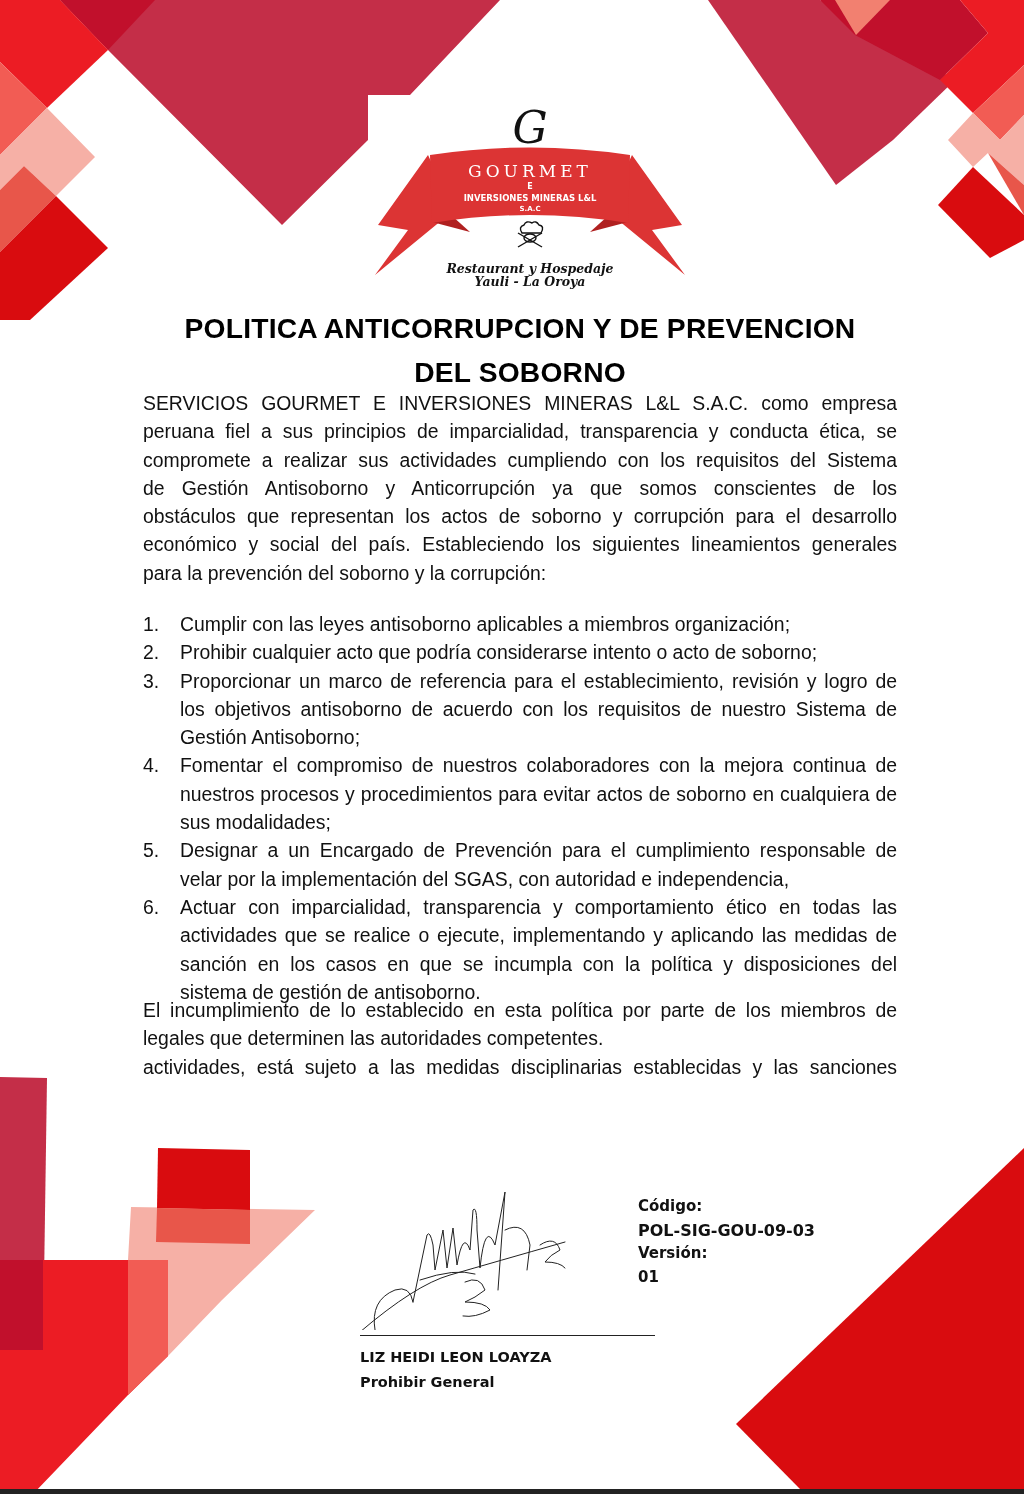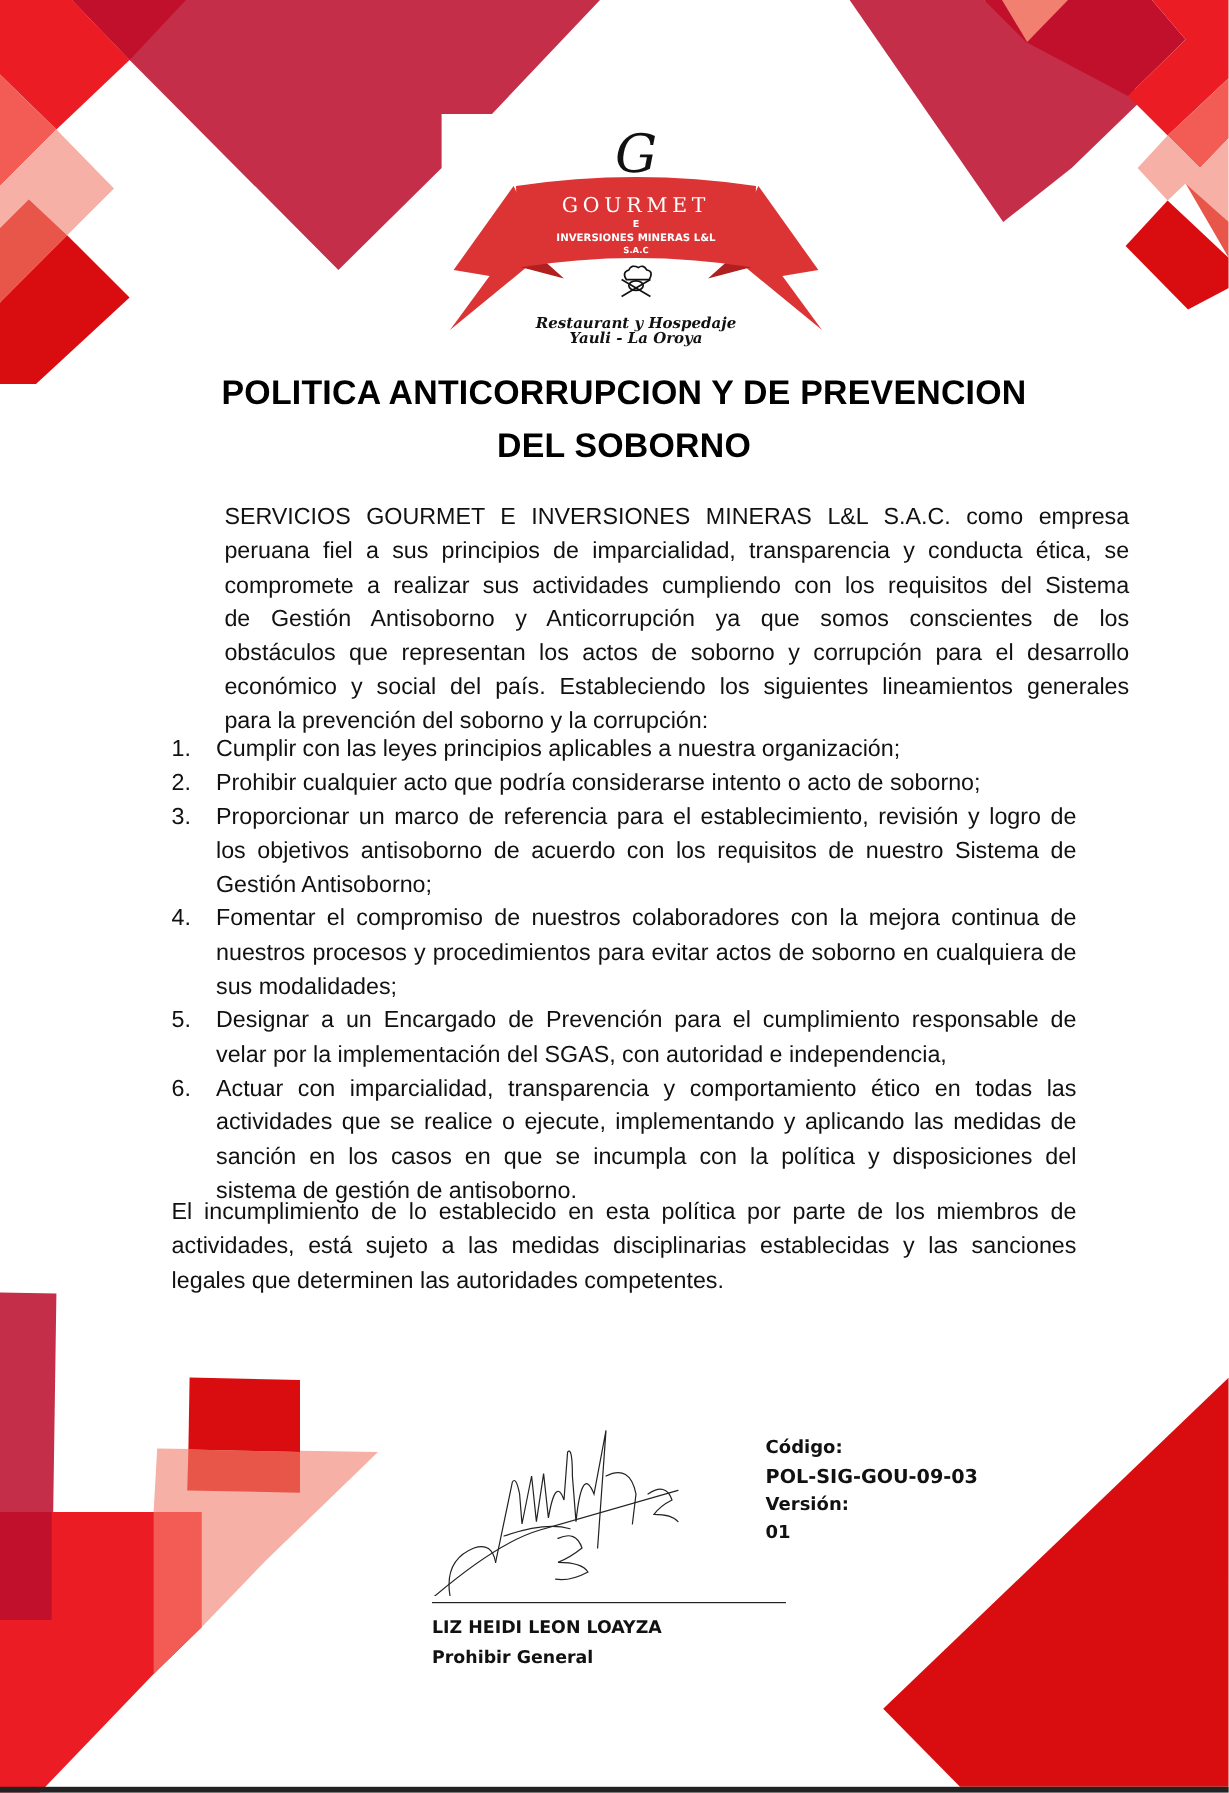--- a/index.html
+++ b/index.html
@@ -11,21 +11,21 @@
     .logo { position: absolute; left: 370px; top: 95px; width: 320px; height: 200px; }
     .logo svg { width: 320px; height: 200px; }
 
     .title { position: absolute; left: 120px; top: 306px; width: 800px; text-align: center;
       font-family: "Liberation Sans", sans-serif; font-weight: bold; font-size: 28.5px; line-height: 44px;
       color: #000; letter-spacing: 0.2px; transform: scaleX(0.99); }
 
     .body-text { position: absolute; left: 143px; width: 754px;
       font-family: "Liberation Sans", sans-serif; font-size: 19.4px; line-height: 28.3px; color: #111;
       text-align: justify; }
-    .intro { top: 417px; margin-left: 44px; }
+    .intro { top: 389px; }
     .intro span.line, .closing span.line { display: block; text-align: justify; text-align-last: justify; }
     .intro span.line.last, .closing span.line.last { text-align-last: left; }
 
     .policy-list { position: absolute; left: 143px; top: 610px; width: 754px; margin: 0; padding: 0; list-style: none;
       font-family: "Liberation Sans", sans-serif; font-size: 19.4px; line-height: 28.3px; color: #111; }
     .policy-list li { position: relative; padding-left: 37px; text-align: justify; }
     .policy-list li .num { position: absolute; left: 0; top: 0; }
     .policy-list li .txt { display: block; }
 
     .closing { top: 996px; }
@@ -114,21 +114,21 @@
     <span class="line">compromete a realizar sus actividades cumpliendo con los requisitos del Sistema</span>
     <span class="line">de Gestión Antisoborno y Anticorrupción ya que somos conscientes de los</span>
     <span class="line">obstáculos que representan los actos de soborno y corrupción para el desarrollo</span>
     <span class="line">económico y social del país. Estableciendo los siguientes lineamientos generales</span>
     <span class="line last">para la prevención del soborno y la corrupción:</span>
   </div>
 
   <ol class="policy-list">
     <li>
       <span class="num">1.</span>
-      <span class="txt">Cumplir con las leyes principios aplicables a nuestra organización;</span>
+      <span class="txt">Cumplir con las leyes antisoborno aplicables a miembros organización;</span>
     </li>
     <li>
       <span class="num">2.</span>
       <span class="txt">Prohibir cualquier acto que podría considerarse intento o acto de soborno;</span>
     </li>
     <li>
       <span class="num">3.</span>
       <span class="txt">Proporcionar un marco de referencia para el establecimiento, revisión y logro de los objetivos antisoborno de acuerdo con los requisitos de nuestro Sistema de Gestión Antisoborno;</span>
     </li>
     <li>
@@ -140,22 +140,22 @@
       <span class="txt">Designar a un Encargado de Prevención para el cumplimiento responsable de velar por la implementación del SGAS, con autoridad e independencia,</span>
     </li>
     <li>
       <span class="num">6.</span>
       <span class="txt">Actuar con imparcialidad, transparencia y comportamiento ético en todas las actividades que se realice o ejecute, implementando y aplicando las medidas de sanción en los casos en que se incumpla con la política y disposiciones del sistema de gestión de antisoborno.</span>
     </li>
   </ol>
 
   <div class="body-text closing">
     <span class="line">El incumplimiento de lo establecido en esta política por parte de los miembros de</span>
+    <span class="line last">legales que determinen las autoridades competentes.</span>
     <span class="line">actividades, está sujeto a las medidas disciplinarias establecidas y las sanciones</span>
-    <span class="line last">legales que determinen las autoridades competentes.</span>
   </div>
 
   <div class="meta">
     <div class="meta-row code">
       <span class="meta-label">Código:</span>
       <span class="meta-value">POL-SIG-GOU-09-03</span>
     </div>
     <div class="meta-row">
       <span class="meta-label">Versión:</span>
       <span class="meta-value">01</span>

